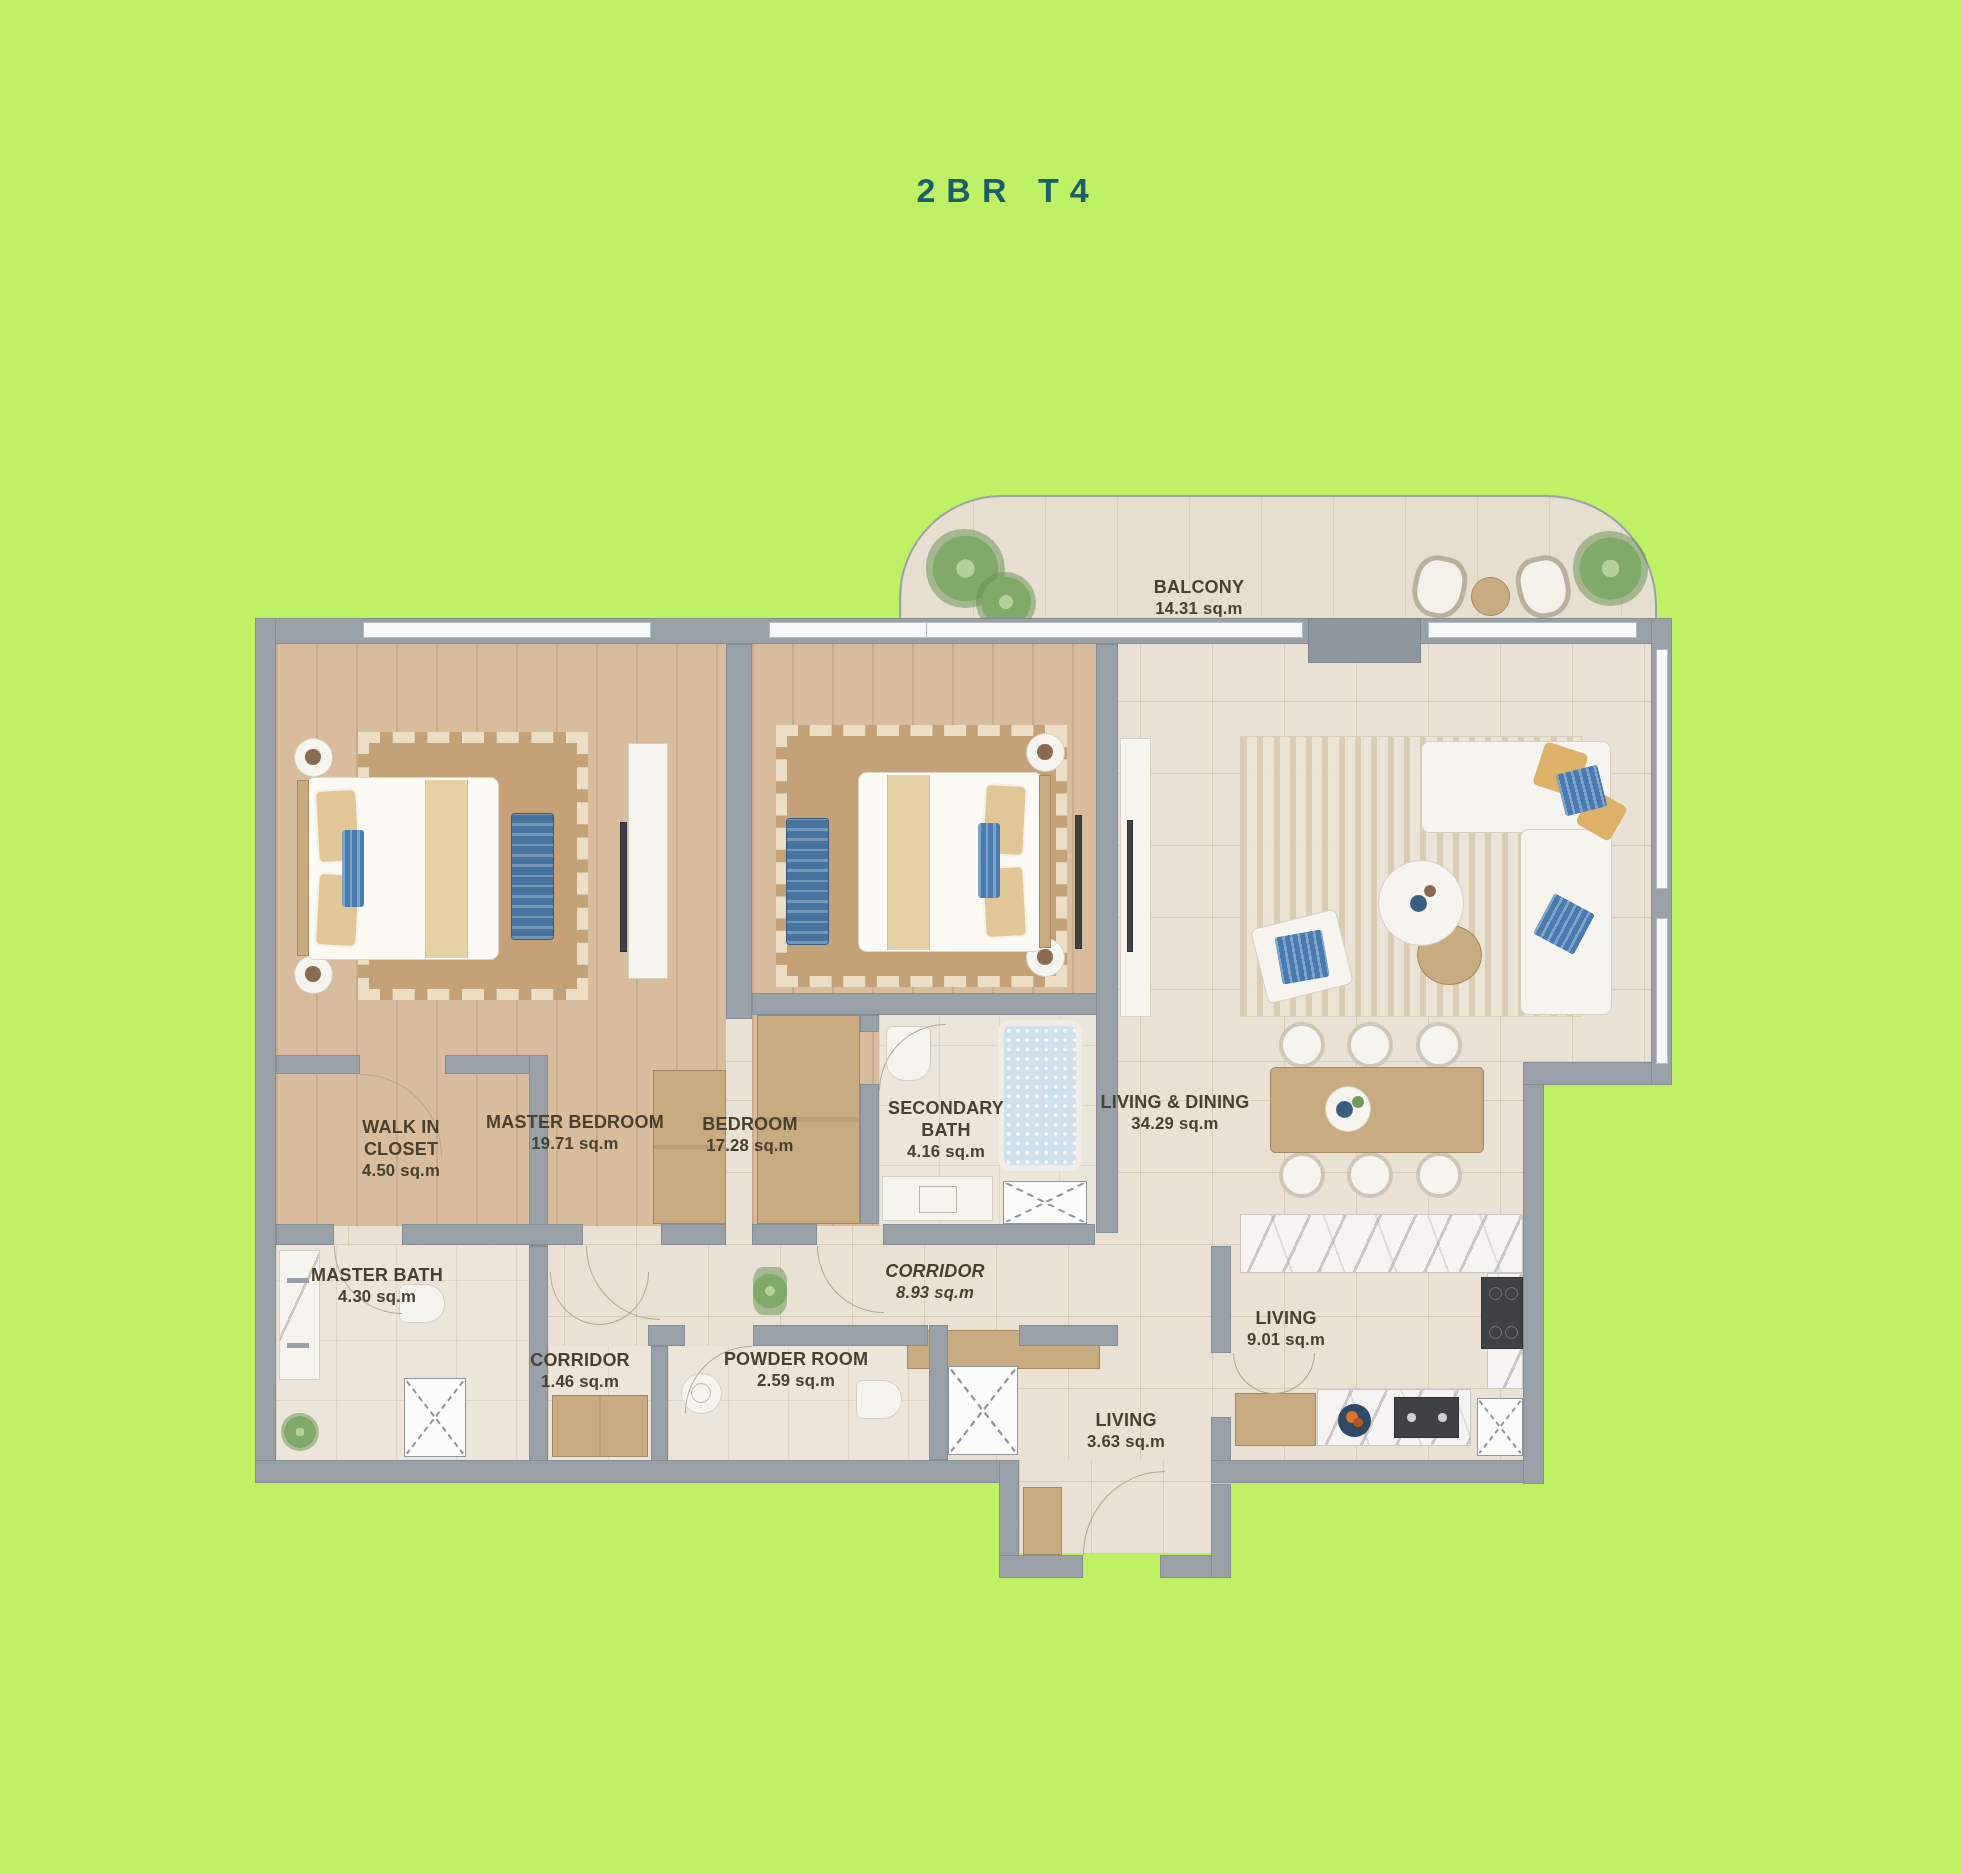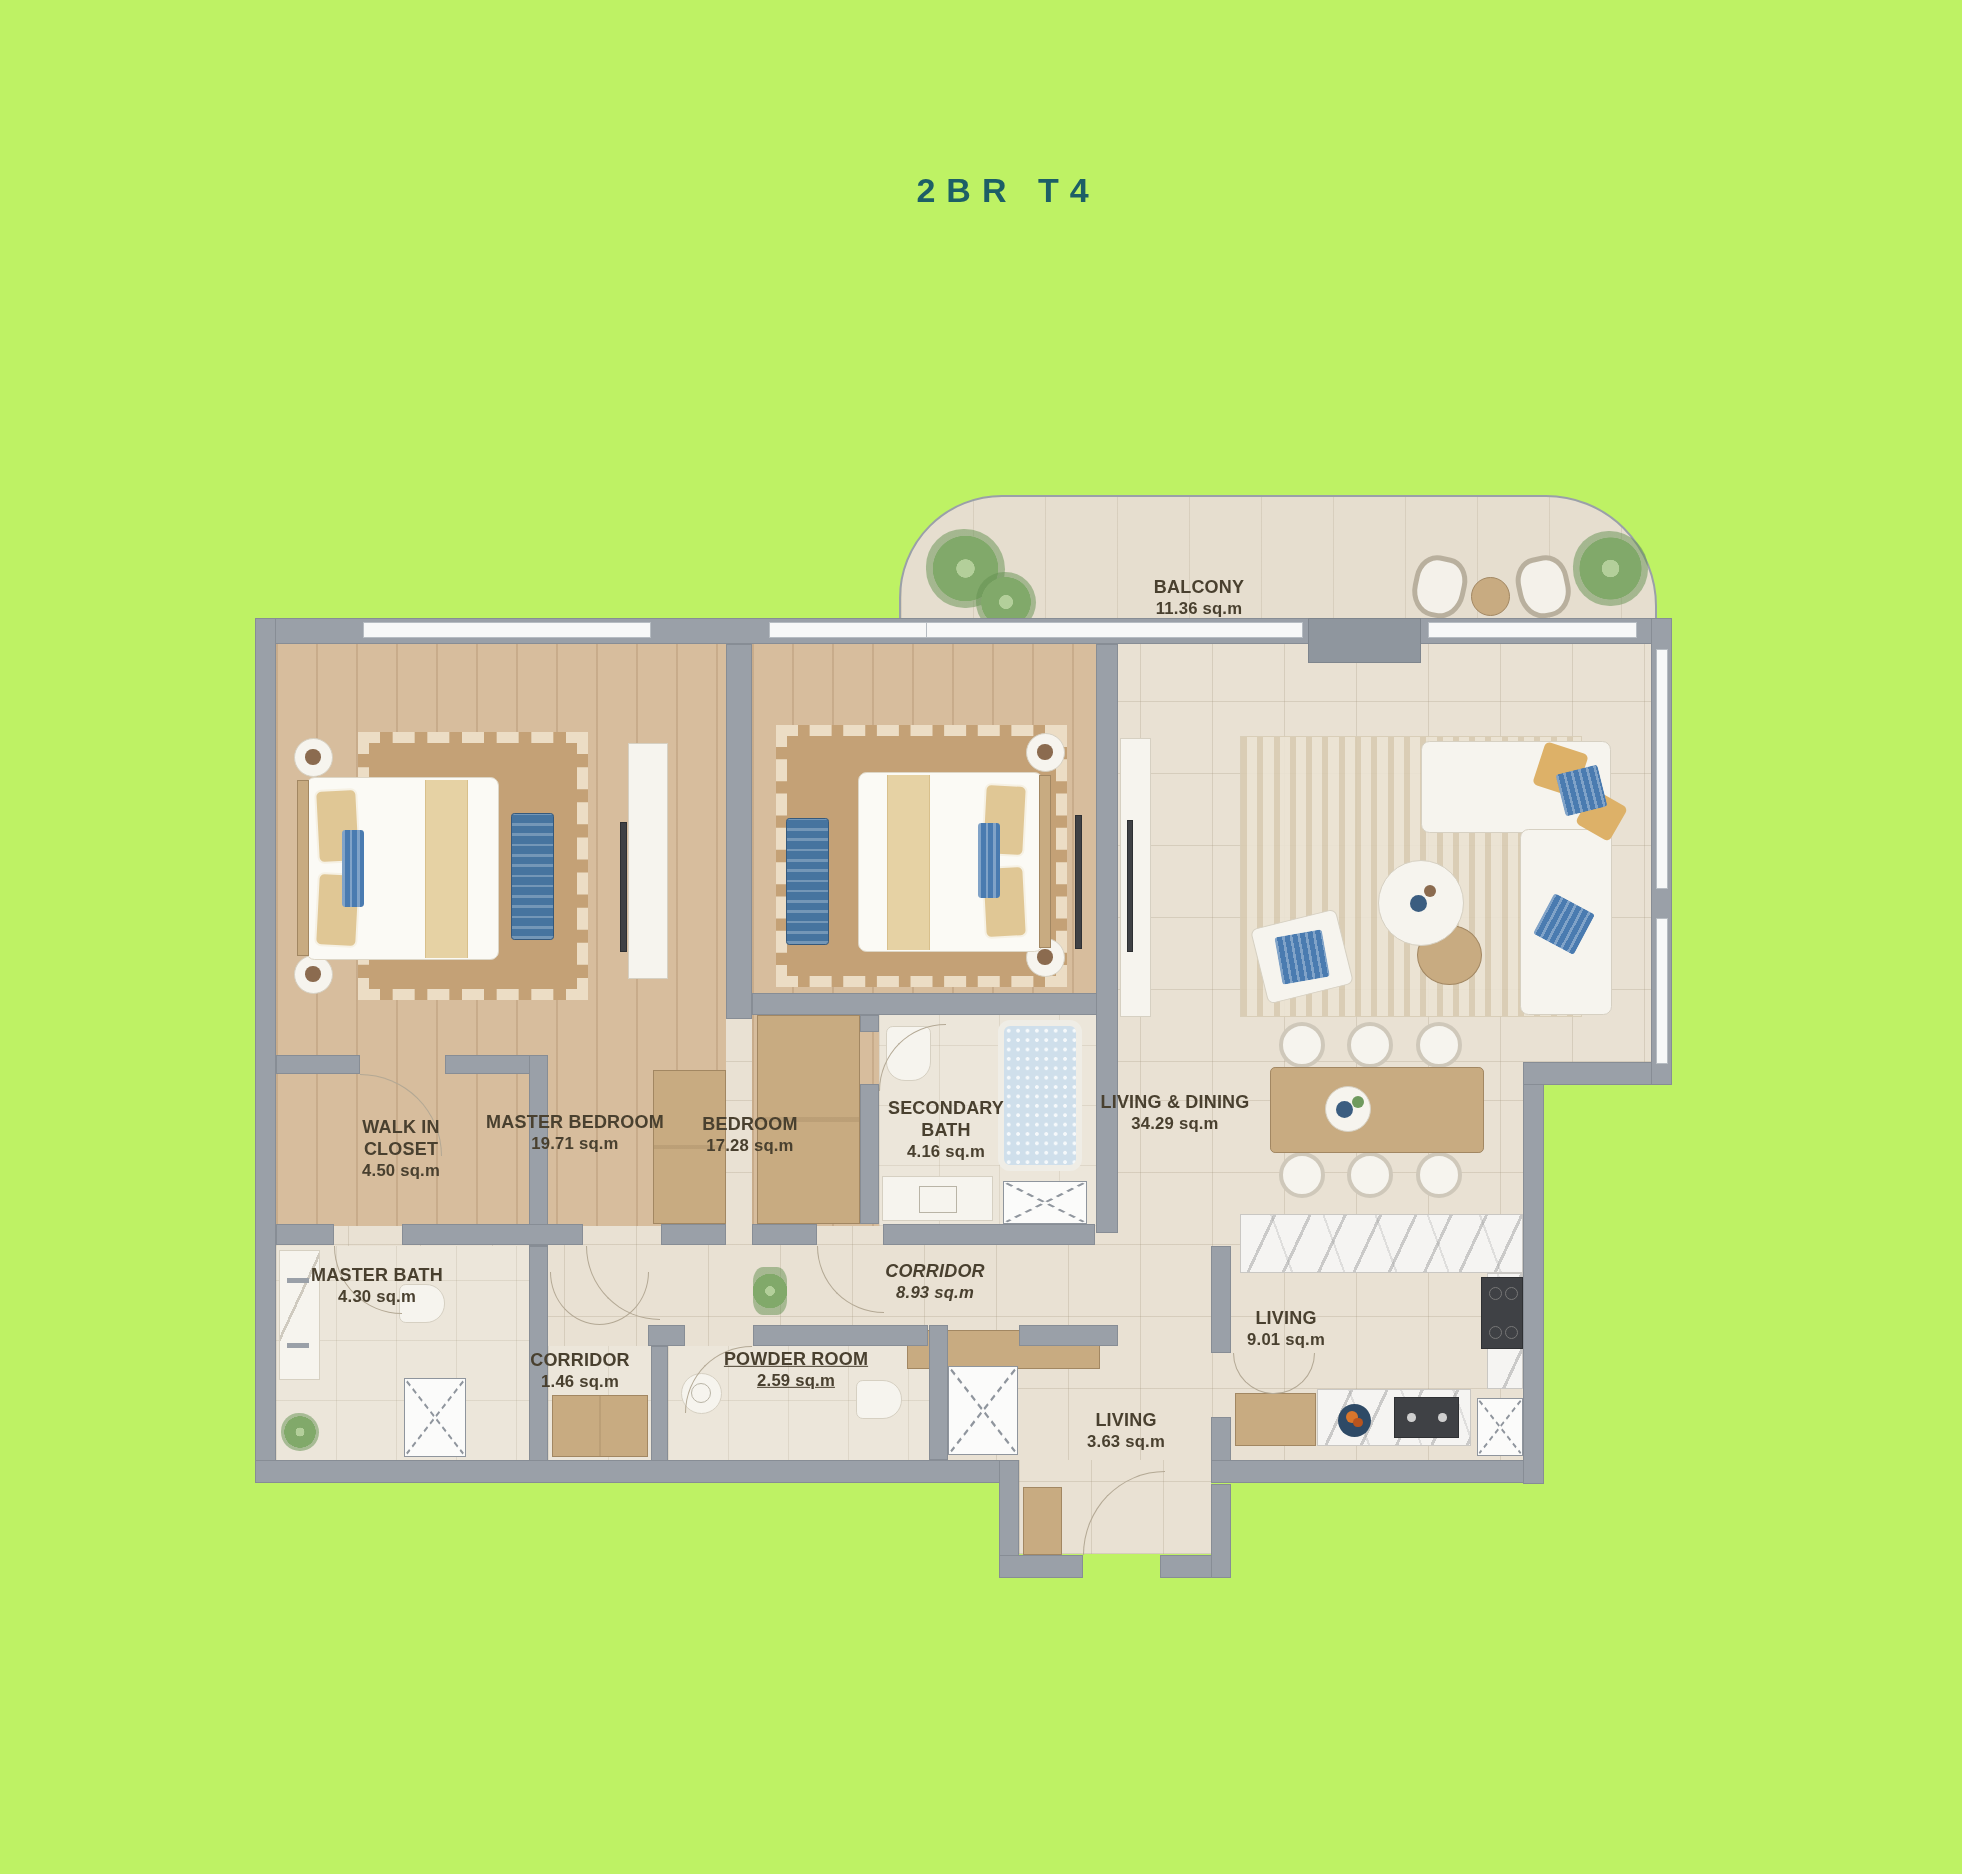--- a/index.html
+++ b/index.html
@@ -265,21 +265,21 @@
   <div class="arc" style="left:879px;top:1024px;width:67px;height:67px;border-left-width:1.7px;border-top-width:1.7px;border-top-left-radius:100%;"></div>
   <div class="arc" style="left:685px;top:1346px;width:67px;height:67px;border-left-width:1.7px;border-top-width:1.7px;border-top-left-radius:100%;"></div>
   <div class="arc" style="left:550px;top:1272px;width:50px;height:53px;border-left-width:1.7px;border-bottom-width:1.7px;border-bottom-left-radius:100%;"></div>
   <div class="arc" style="left:599px;top:1272px;width:50px;height:53px;border-right-width:1.7px;border-bottom-width:1.7px;border-bottom-right-radius:100%;"></div>
   <div class="arc" style="left:1083px;top:1471px;width:82px;height:84px;border-left-width:1.7px;border-top-width:1.7px;border-top-left-radius:100%;"></div>
   <div class="arc" style="left:1233px;top:1353px;width:41px;height:41px;border-left-width:1.7px;border-bottom-width:1.7px;border-bottom-left-radius:100%;"></div>
   <div class="arc" style="left:1274px;top:1353px;width:41px;height:41px;border-right-width:1.7px;border-bottom-width:1.7px;border-bottom-right-radius:100%;"></div>
 
   <div class="label" style="left:1199px;top:598px;width:188px;">
     <span class="nm">BALCONY</span>
-    <span class="area">11.36 sq.m</span>
+    <span class="area">14.31 sq.m</span>
   </div>
   <div class="label" style="left:575px;top:1133px;width:188px;">
     <span class="nm">MASTER BEDROOM</span>
     <span class="area">19.71 sq.m</span>
   </div>
   <div class="label" style="left:401px;top:1149px;width:111px;">
     <span class="nm">WALK IN CLOSET</span>
     <span class="area">4.50 sq.m</span>
   </div>
   <div class="label" style="left:750px;top:1135px;width:128px;">
@@ -299,21 +299,21 @@
     <span class="area">4.30 sq.m</span>
   </div>
   <div class="label" style="left:935px;top:1282px;width:137px;font-style:italic;">
     <span class="nm">CORRIDOR</span>
     <span class="area">8.93 sq.m</span>
   </div>
   <div class="label" style="left:580px;top:1371px;width:111px;">
     <span class="nm">CORRIDOR</span>
     <span class="area">1.46 sq.m</span>
   </div>
-  <div class="label" style="left:796px;top:1370px;width:154px;text-decoration:underline;">
+  <div class="label" style="left:796px;top:1370px;width:154px;">
     <span class="nm">POWDER ROOM</span>
     <span class="area">2.59 sq.m</span>
   </div>
   <div class="label" style="left:1286px;top:1329px;width:120px;">
     <span class="nm">LIVING</span>
     <span class="area">9.01 sq.m</span>
   </div>
   <div class="label" style="left:1126px;top:1431px;width:111px;">
     <span class="nm">LIVING</span>
     <span class="area">3.63 sq.m</span>

